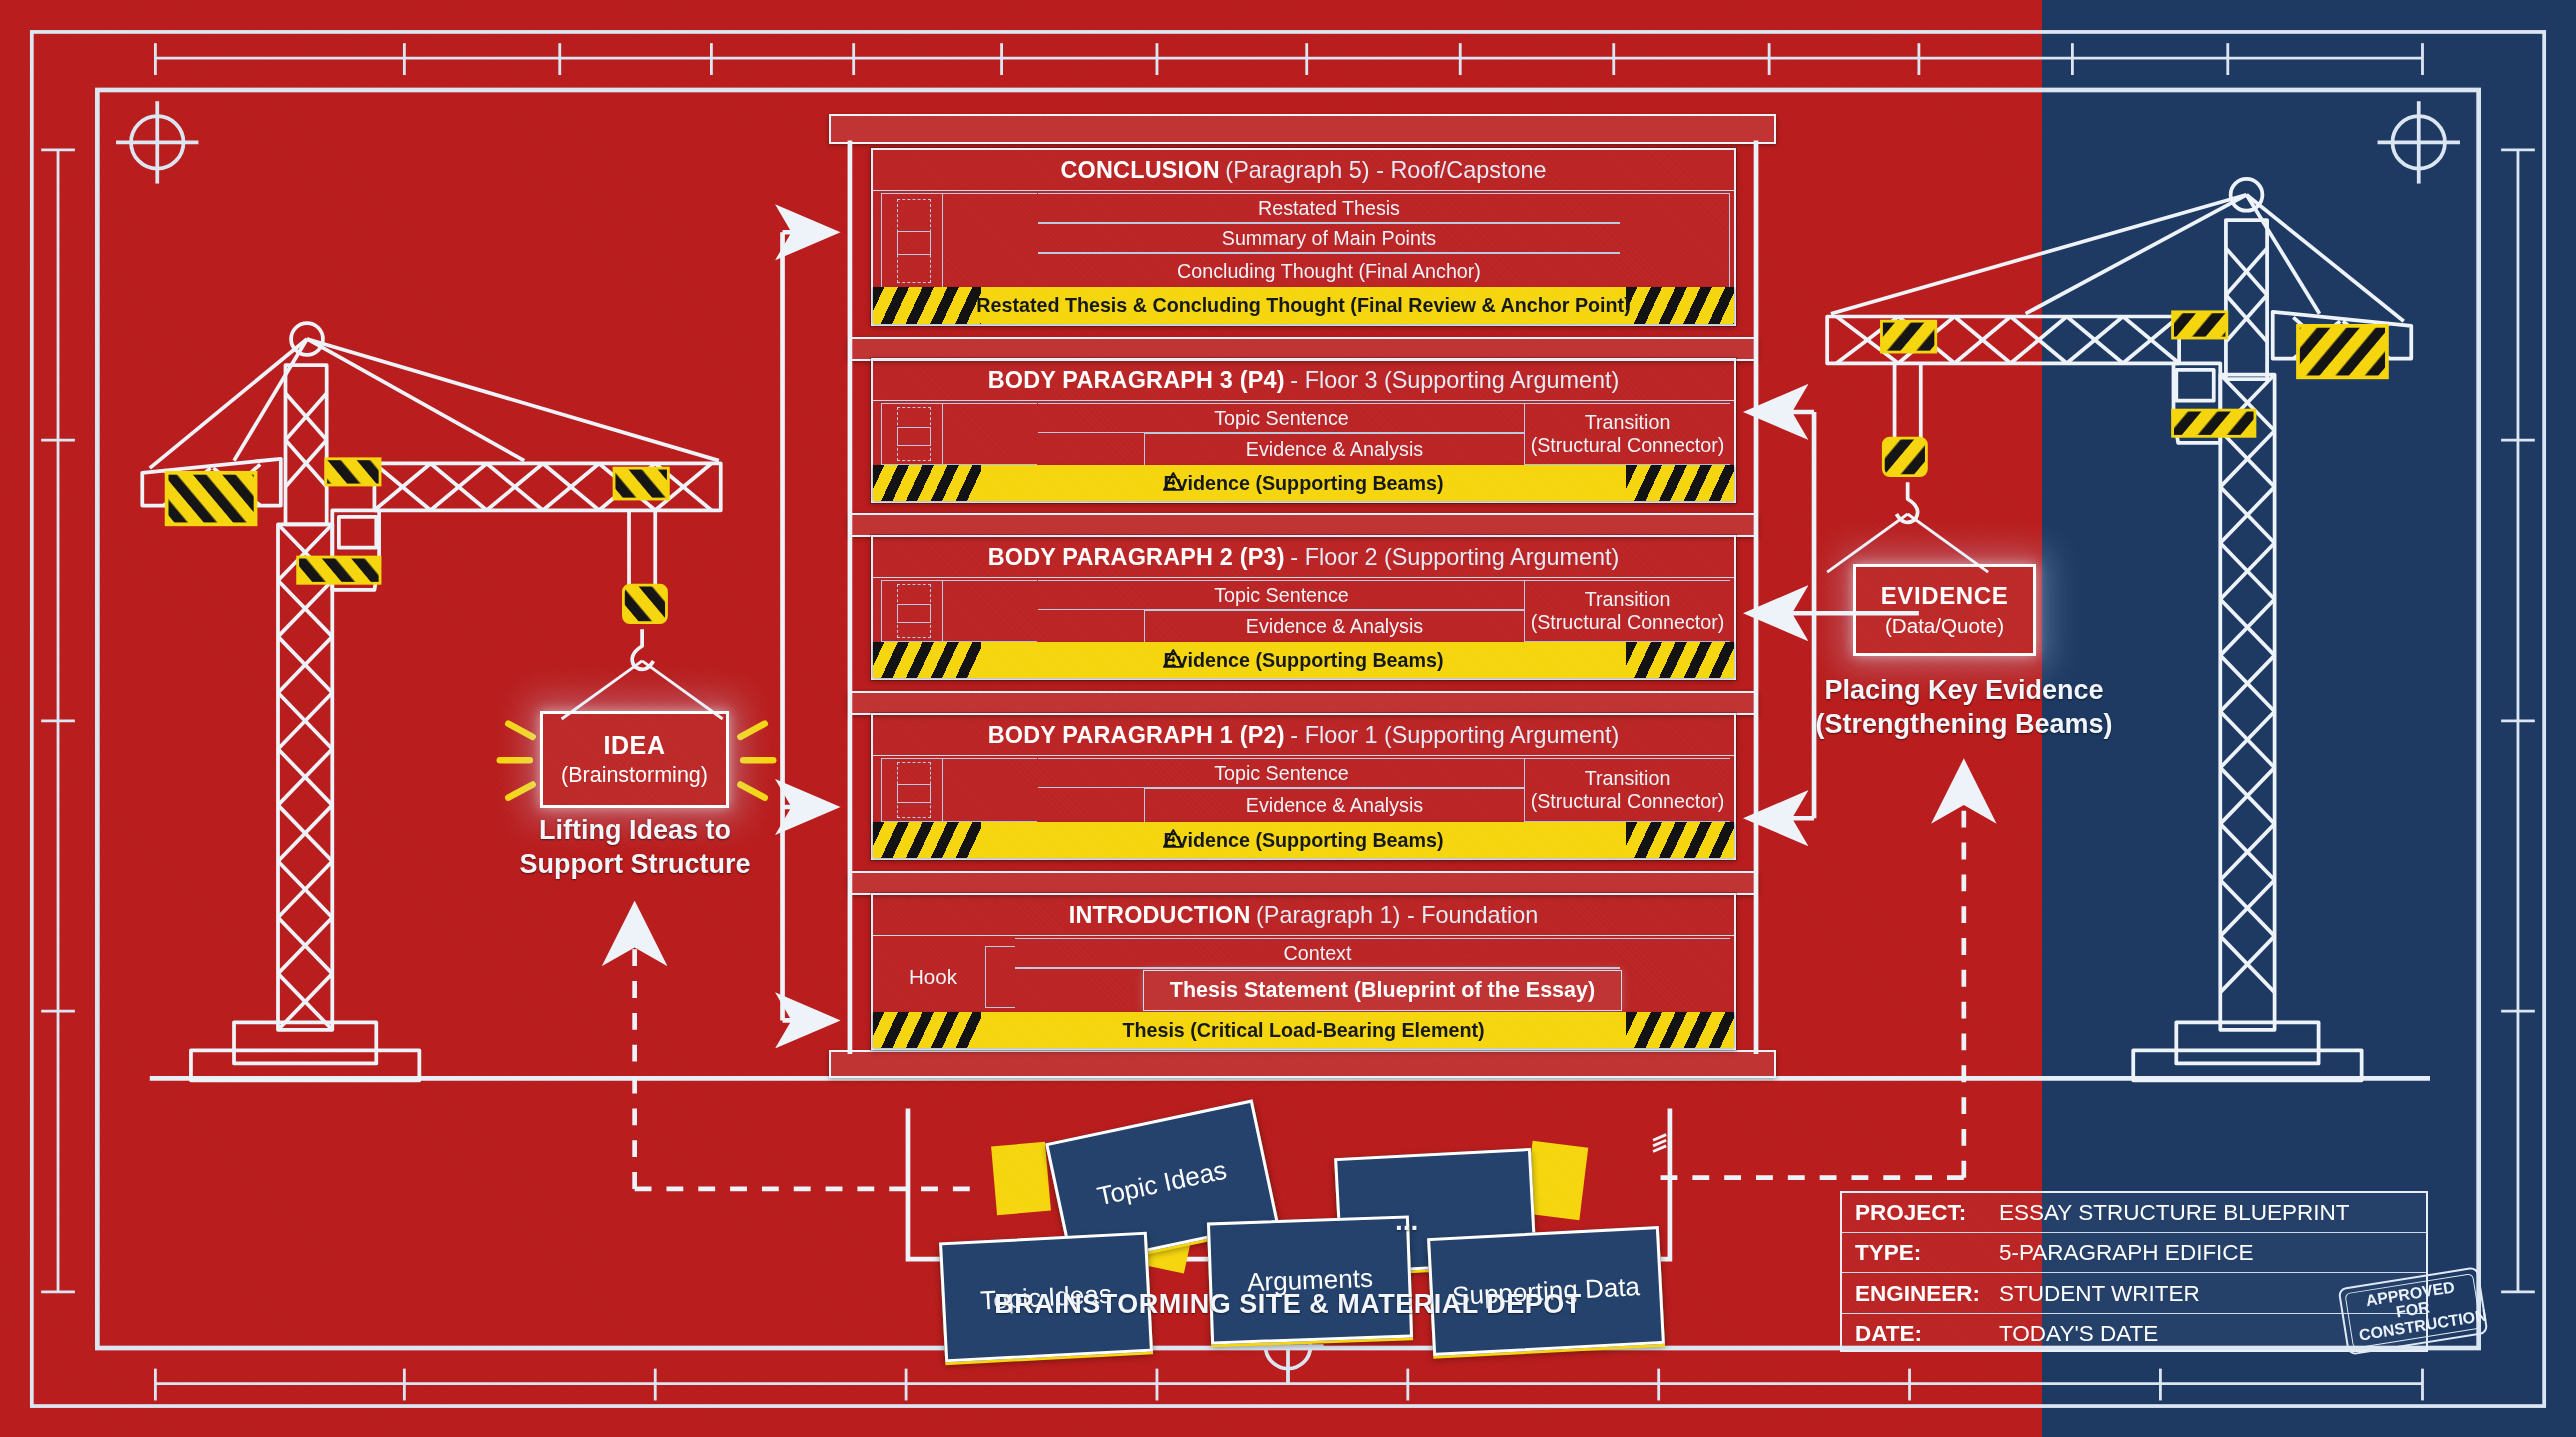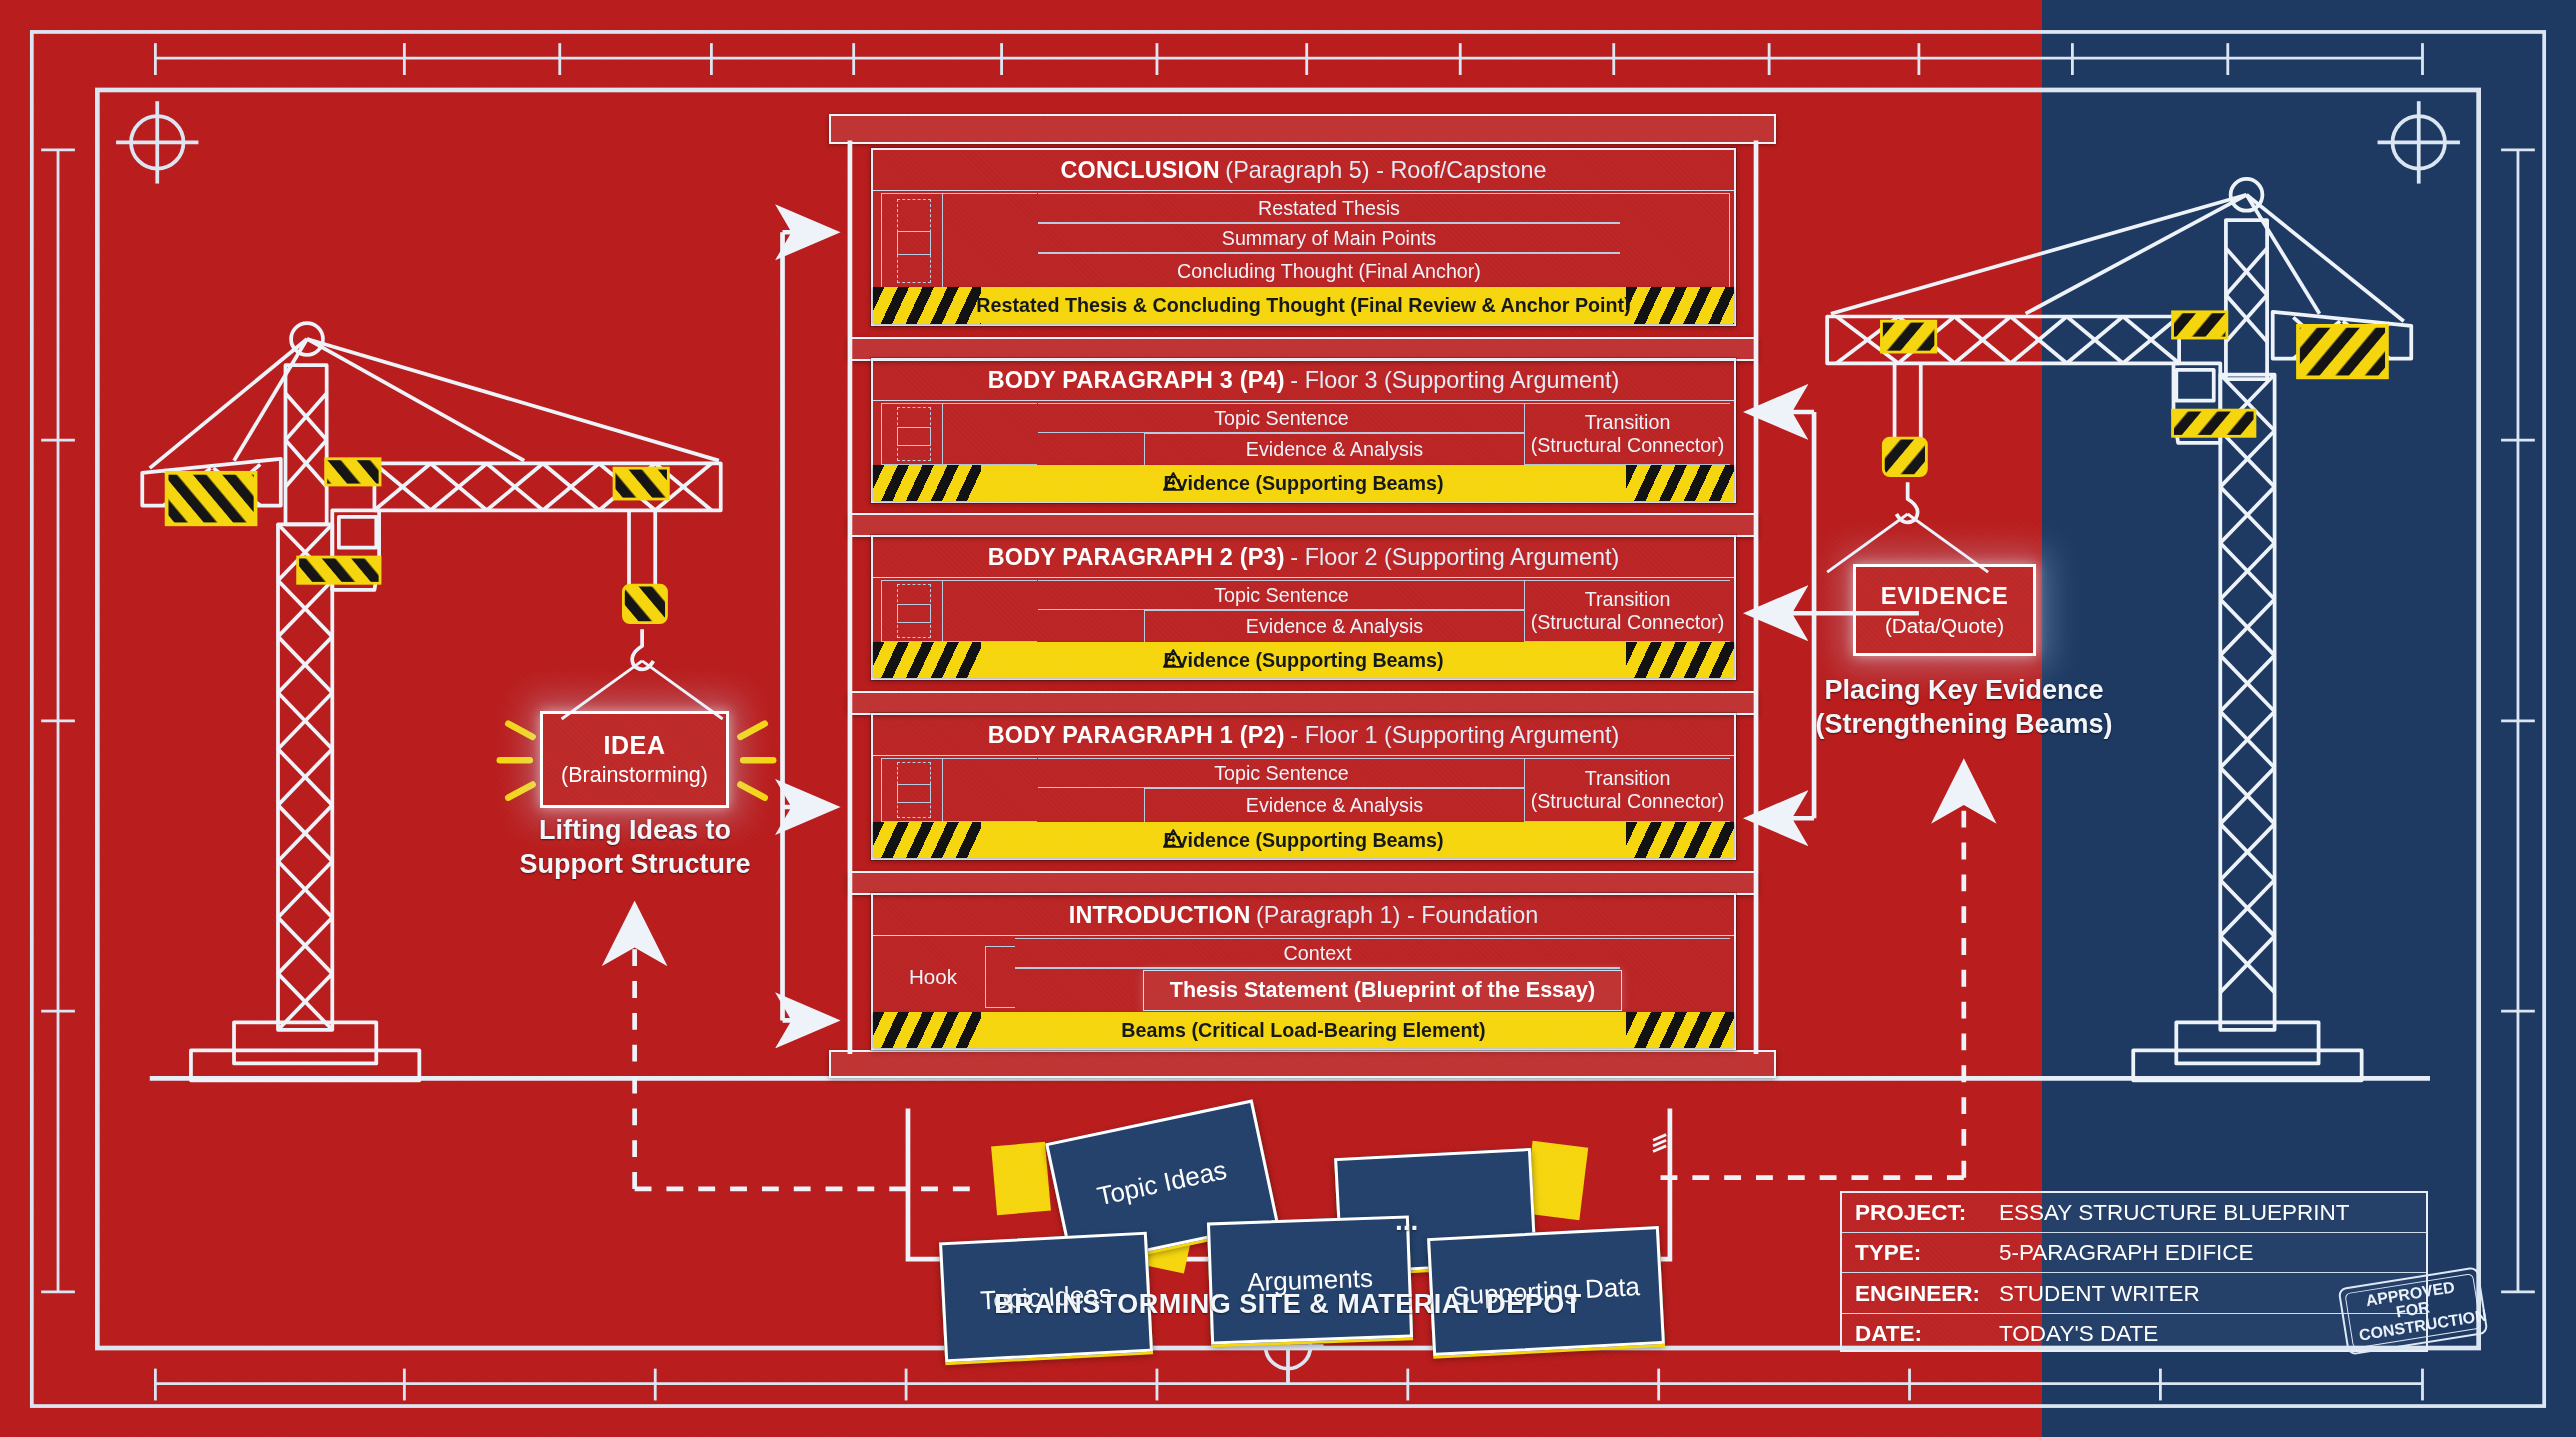--- a/index.html
+++ b/index.html
@@ -524,21 +524,21 @@
     <div class="cell" style="left:142px; top:43px; width:605px; height:30px; font-size:19.7px; border-left:none;border-right:none;">Context</div>
     <div class="cellplain" style="left:142px; top:73px; width:605px; height:47px; border-left:none;border-right:none;border-bottom:none;"></div>
     <div class="cellplain" style="left:747px; top:43px; width:110px; height:77px; border-left:none;border-right:none;"></div>
     <div class="thesisbox" style="left:270px; top:75px; width:479px; height:41px; font-size:21.5px;">
       <span>Thesis Statement (Blueprint of the Essay)</span>
     </div>
     <div class="hazard" style="height:36px; font-size:19.7px;">
       <div class="stripes l"></div>
       <div class="stripes r"></div>
       <div class="htext">
-          <span>Beams (Critical Load-Bearing Element)</span>
+          <span>Thesis (Critical Load-Bearing Element)</span>
         </div>
     </div>
   </div>
 
   <svg width="2576" height="1438" viewBox="0 0 2752 1536">
     <defs>
       <marker id="arrR" markerWidth="14" markerHeight="12" refX="12" refY="6" orient="auto">
         <path d="M0,0 L14,6 L0,12 L3.5,6 Z" fill="#eef3fa"></path>
       </marker>
       <marker id="arrL" markerWidth="14" markerHeight="12" refX="12" refY="6" orient="auto">

